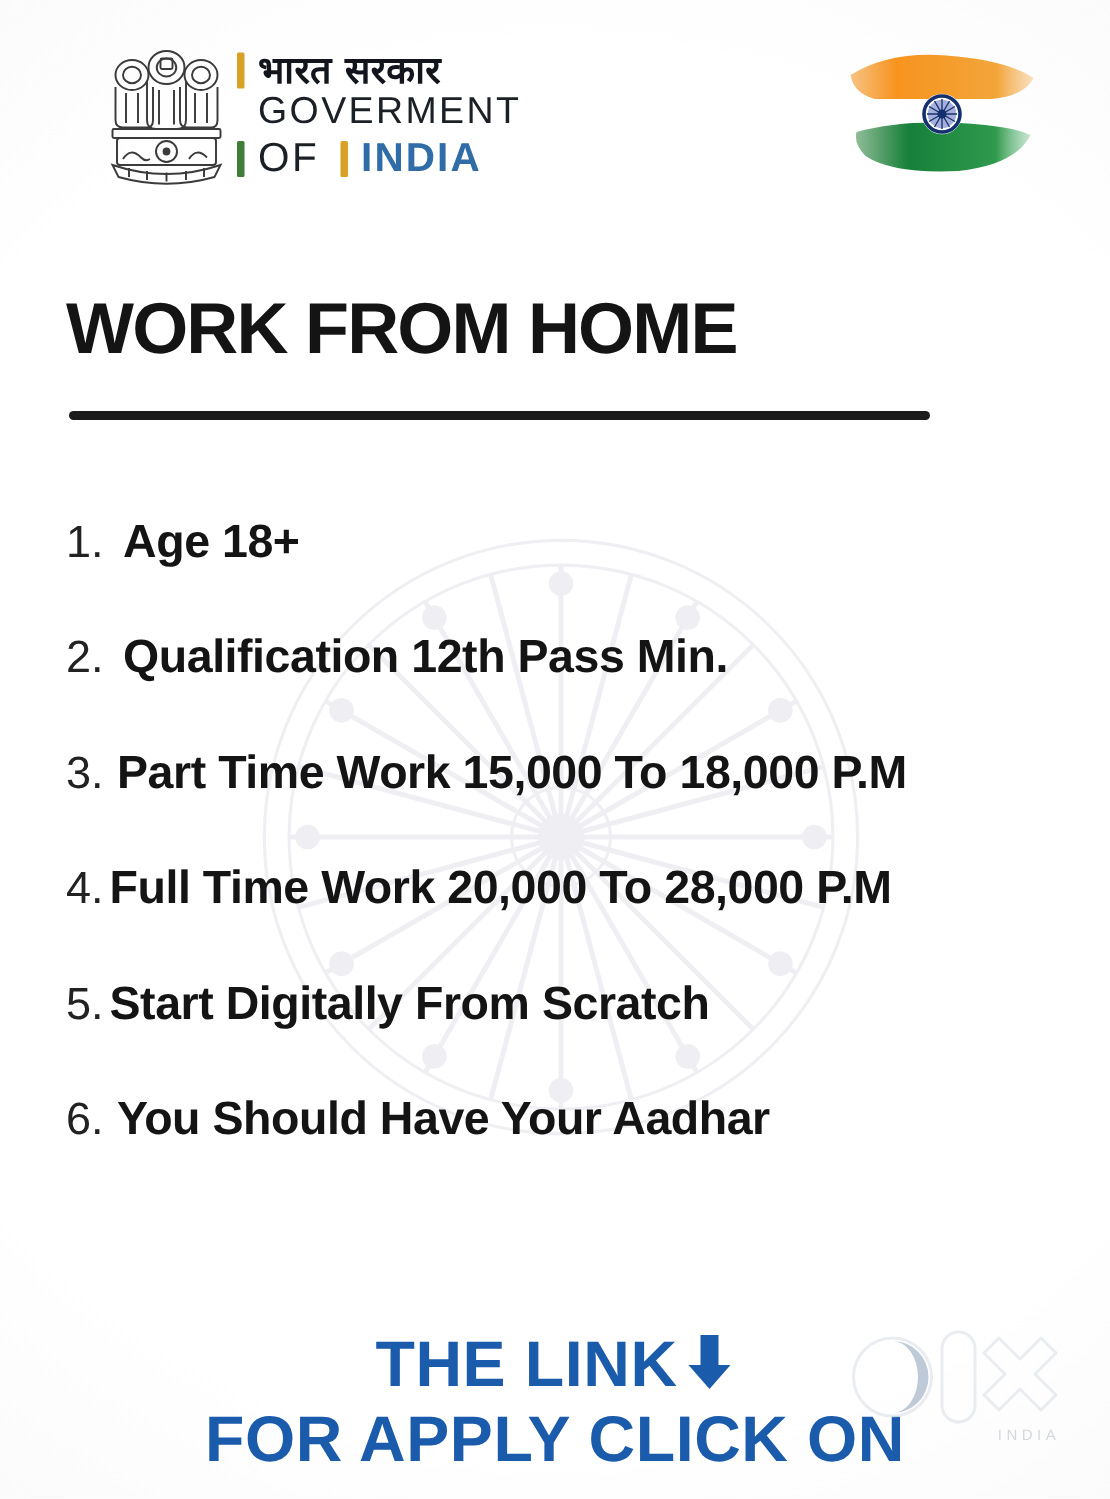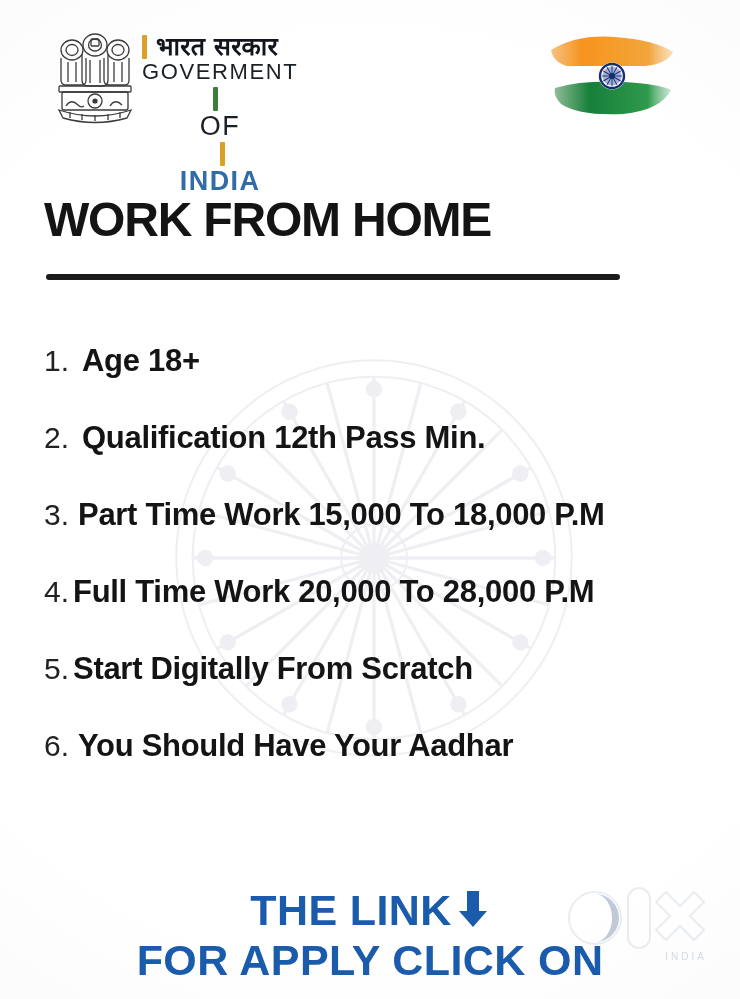--- a/index.html
+++ b/index.html
@@ -16,39 +16,39 @@
     overflow:hidden;
   }
   
   .watermark{
     position:absolute;left:168px;top:352px;width:412px;height:412px;
     opacity:.10;pointer-events:none;
   }
   .watermark svg{display:block;width:100%;height:100%;}
 
   
-  .header{position:absolute;left:0;top:0;width:592px;height:150px;}
+  .header{position:absolute;left:16px;top:0;width:592px;height:150px;}
   .emblem{position:absolute;left:52px;top:28px;width:86px;height:100px;}
   .emblem svg{display:block;width:100%;height:100%;}
 
   .govblock{position:absolute;left:142px;top:34px;}
   .row{display:flex;align-items:center;}
   .bar{display:inline-block;width:5px;border-radius:1px;margin-right:9px;flex:0 0 auto;}
   .bar-saffron{background:#d9a227;}
   .bar-green{background:#3f7d3a;}
   .hindi{
     font-family:"DejaVu Sans", sans-serif;
     font-size:25px;font-weight:700;color:#12161c;letter-spacing:.2px;
     line-height:1.05;
   }
   .gov-en{
-    font-size:22px;font-weight:400;color:#1b2026;letter-spacing:1.6px;
-    line-height:1.12;
-  }
-  .row-india{margin-top:2px;flex-direction:column;}
+    font-size:25px;font-weight:400;color:#1b2026;letter-spacing:1.6px;
+    line-height:1.12;margin-left:14px;
+  }
+  .row-india{margin-top:2px;}
   .of-word{
     font-size:27px;font-weight:400;color:#1b2026;letter-spacing:1.6px;
   }
   .india-word{
     font-size:27px;font-weight:700;color:#2f6ca8;letter-spacing:1.4px;
   }
 
   
   .flag{position:absolute;left:537px;top:28px;width:150px;height:98px;}
   .flag svg{display:block;width:100%;height:100%;}

